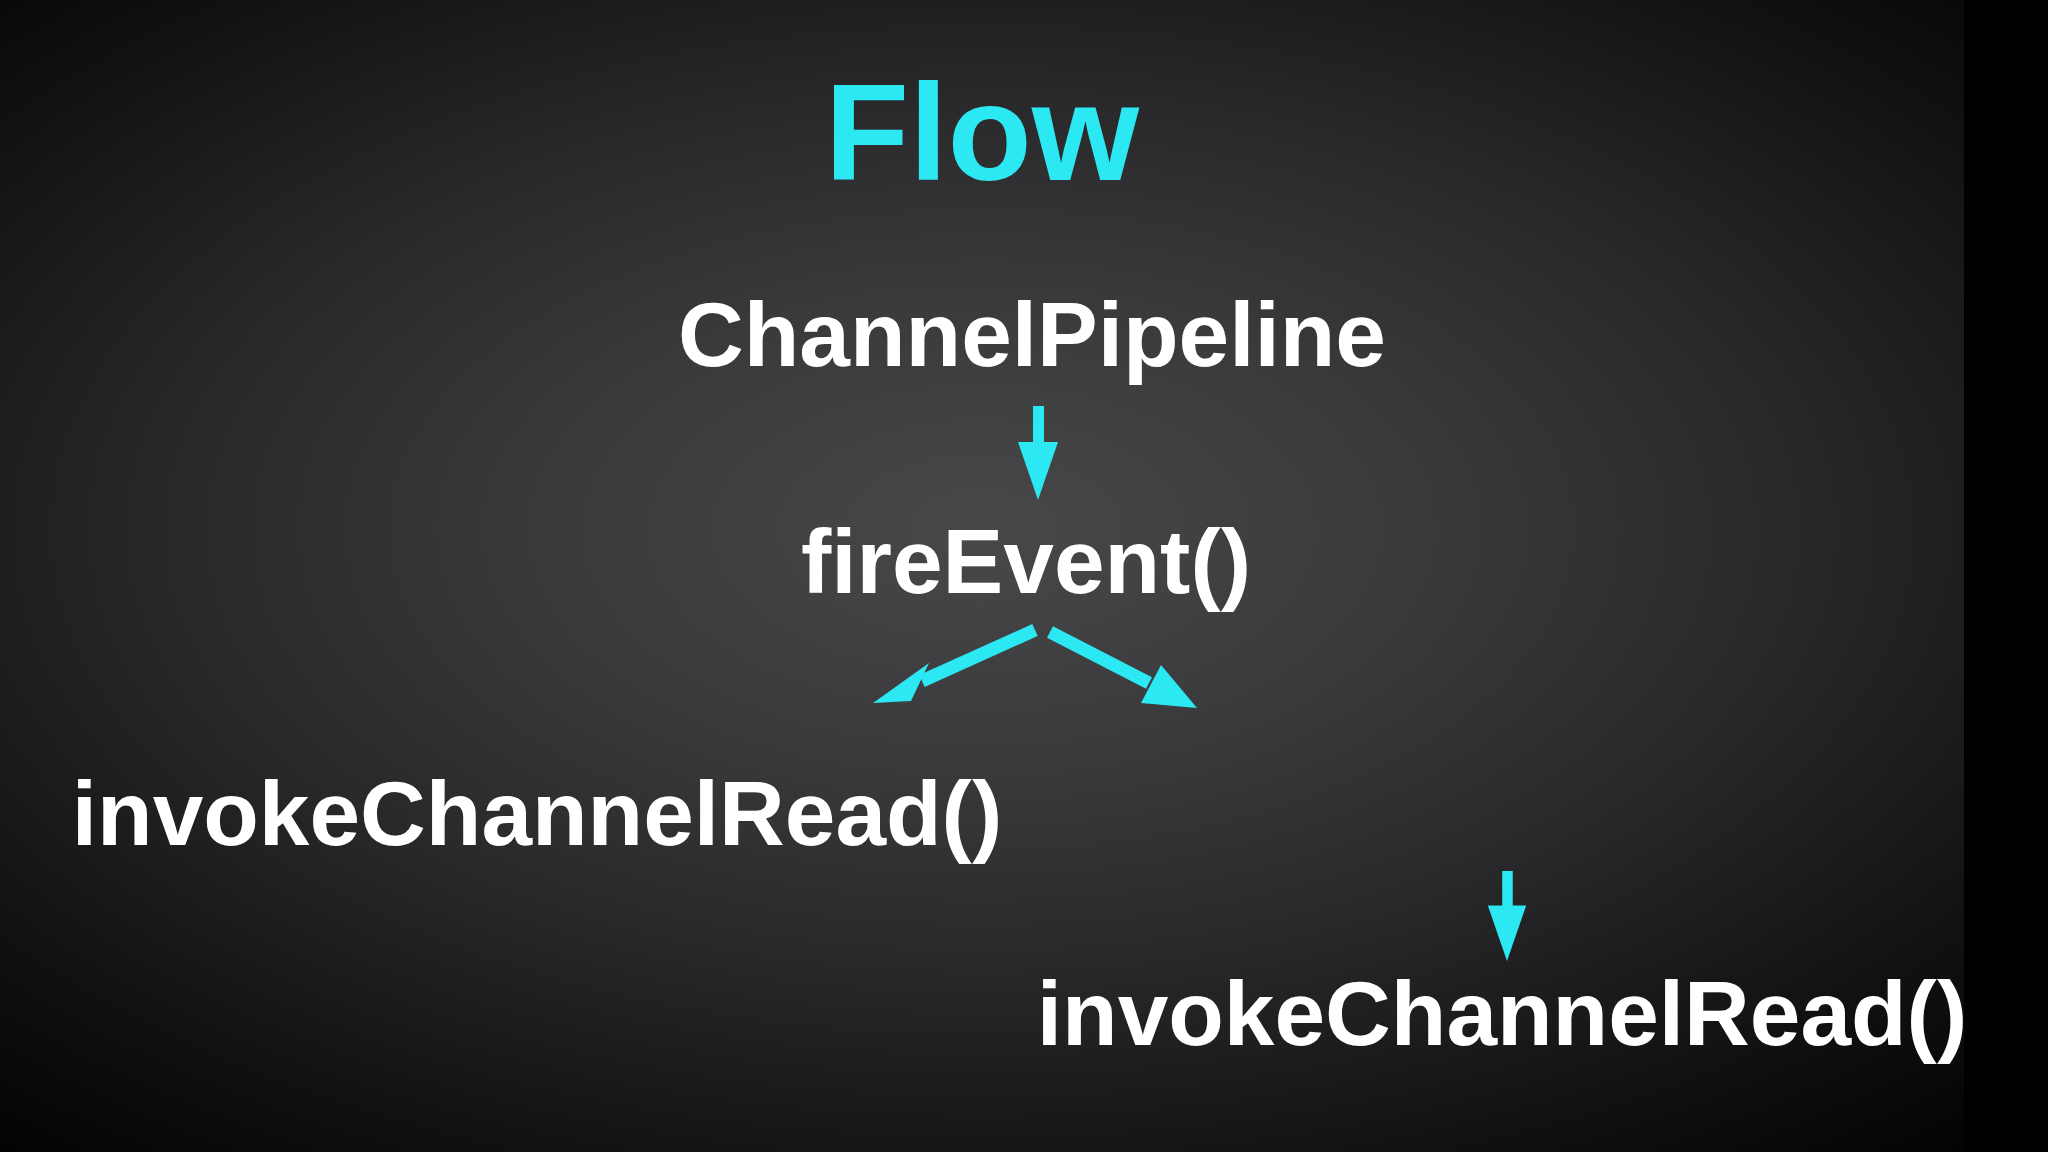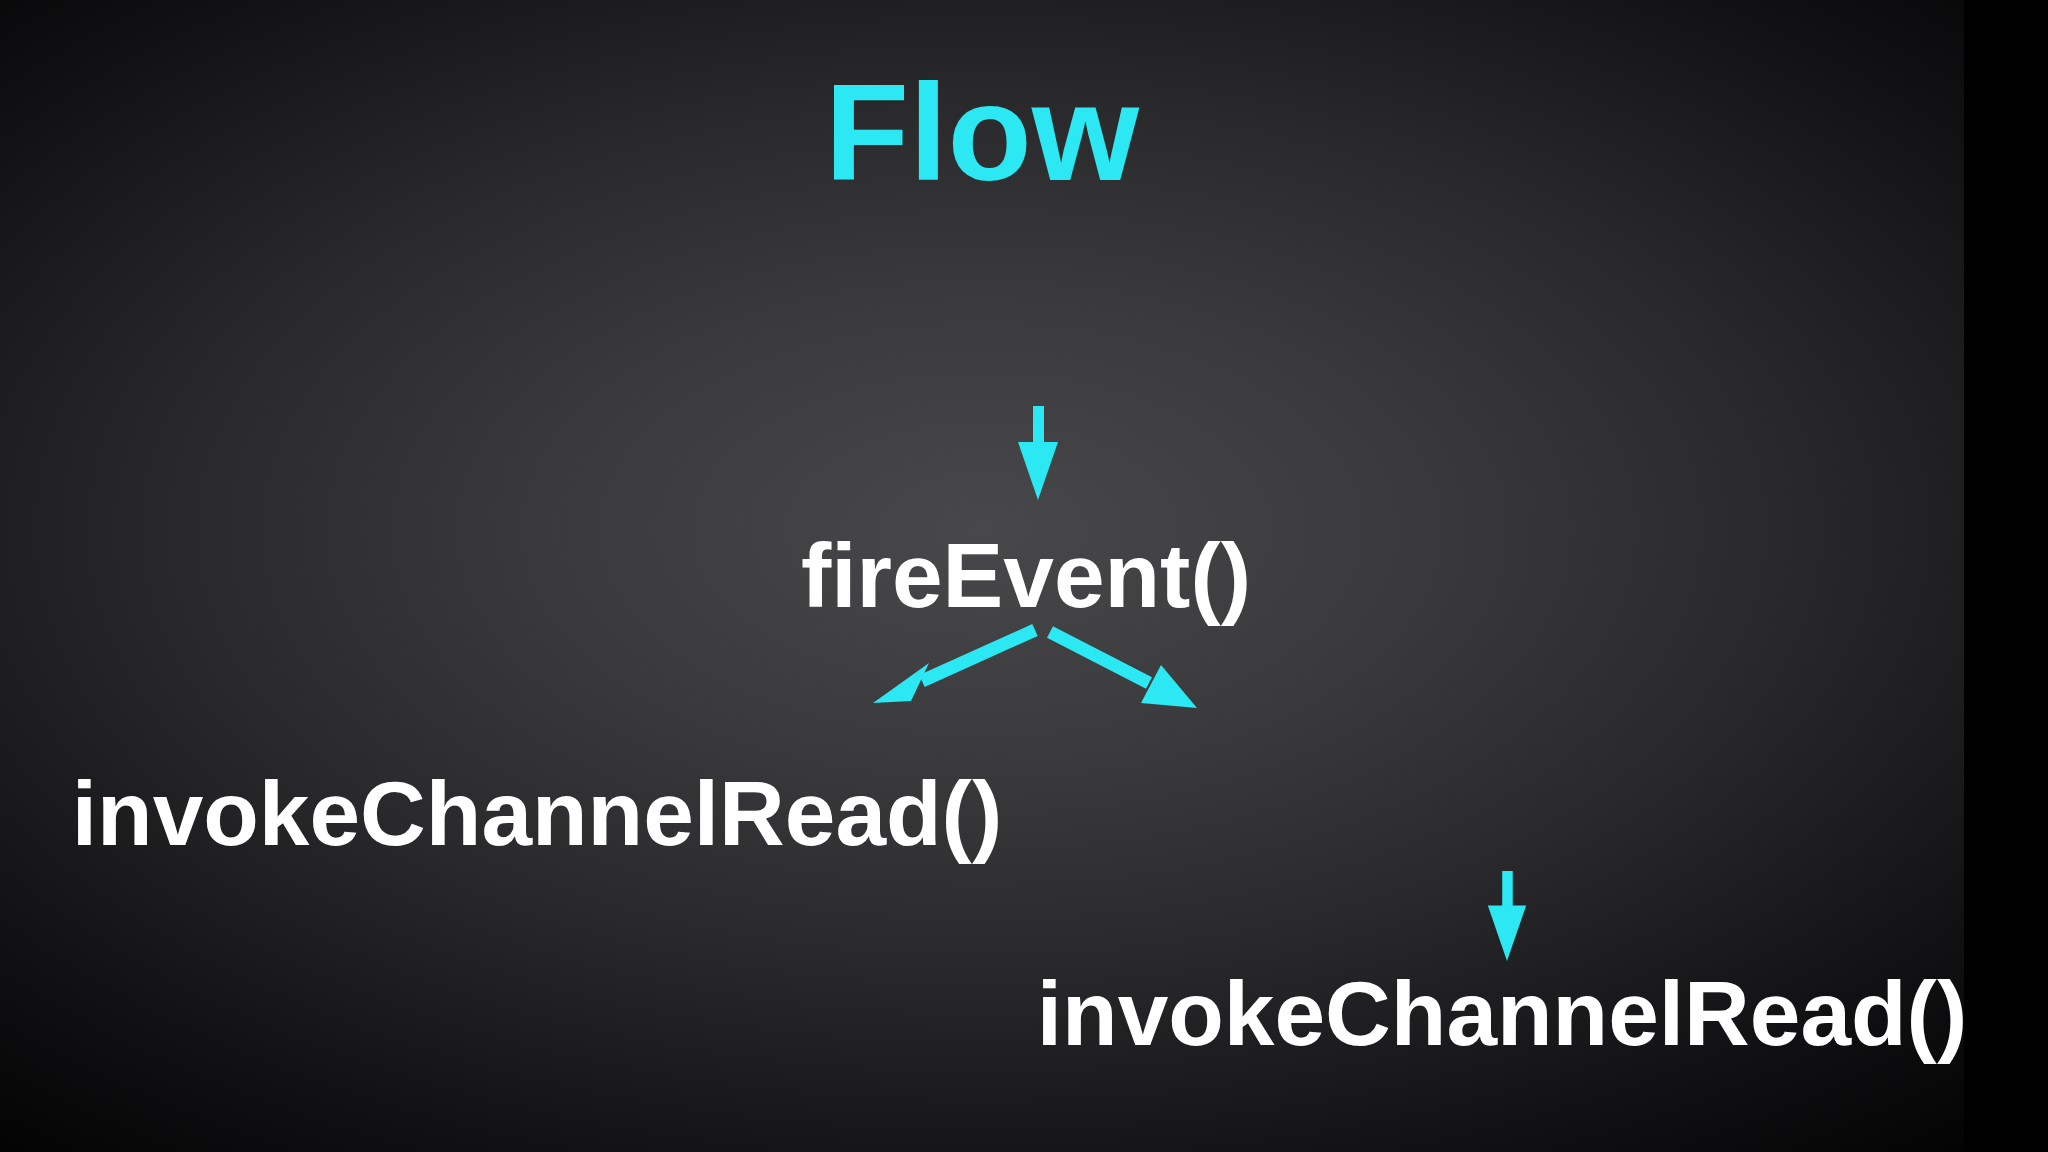--- a/index.html
+++ b/index.html
@@ -55,27 +55,28 @@
     fill: none;
   }
 </style>
 </head>
 <body>
 
 <div id="slide">
 
   <div class="title">Flow</div>
 
+  <div class="label" style="left: 1032px; top: 289px;">ChannelPipeline</div>
 
   <svg class="arrow-svg" style="left: 1016px; top: 406px;" width="44" height="94" viewBox="0 0 44 94">
     <rect class="arrow-fill" x="17" y="0" width="11" height="38"></rect>
     <polygon class="arrow-fill" points="2,36 42,36 22,94"></polygon>
   </svg>
 
-  <div class="label" style="left: 1026px; top: 530px; text-align: center;">fireEvent()</div>
+  <div class="label" style="left: 1026px; top: 516px; text-align: center;">fireEvent()</div>
 
   <svg class="arrow-svg" style="left: 850px; top: 615px;" width="380" height="110" viewBox="850 615 380 110">
     <g>
       <line class="arrow-stroke" x1="1035" y1="630" x2="922" y2="681"></line>
       <polygon class="arrow-fill" points="873,703 911,701 929,663"></polygon>
     </g>
     <g>
       <line class="arrow-stroke" x1="1050" y1="632" x2="1149" y2="683"></line>
       <polygon class="arrow-fill" points="1197,708 1141,703 1161,665"></polygon>
     </g>

